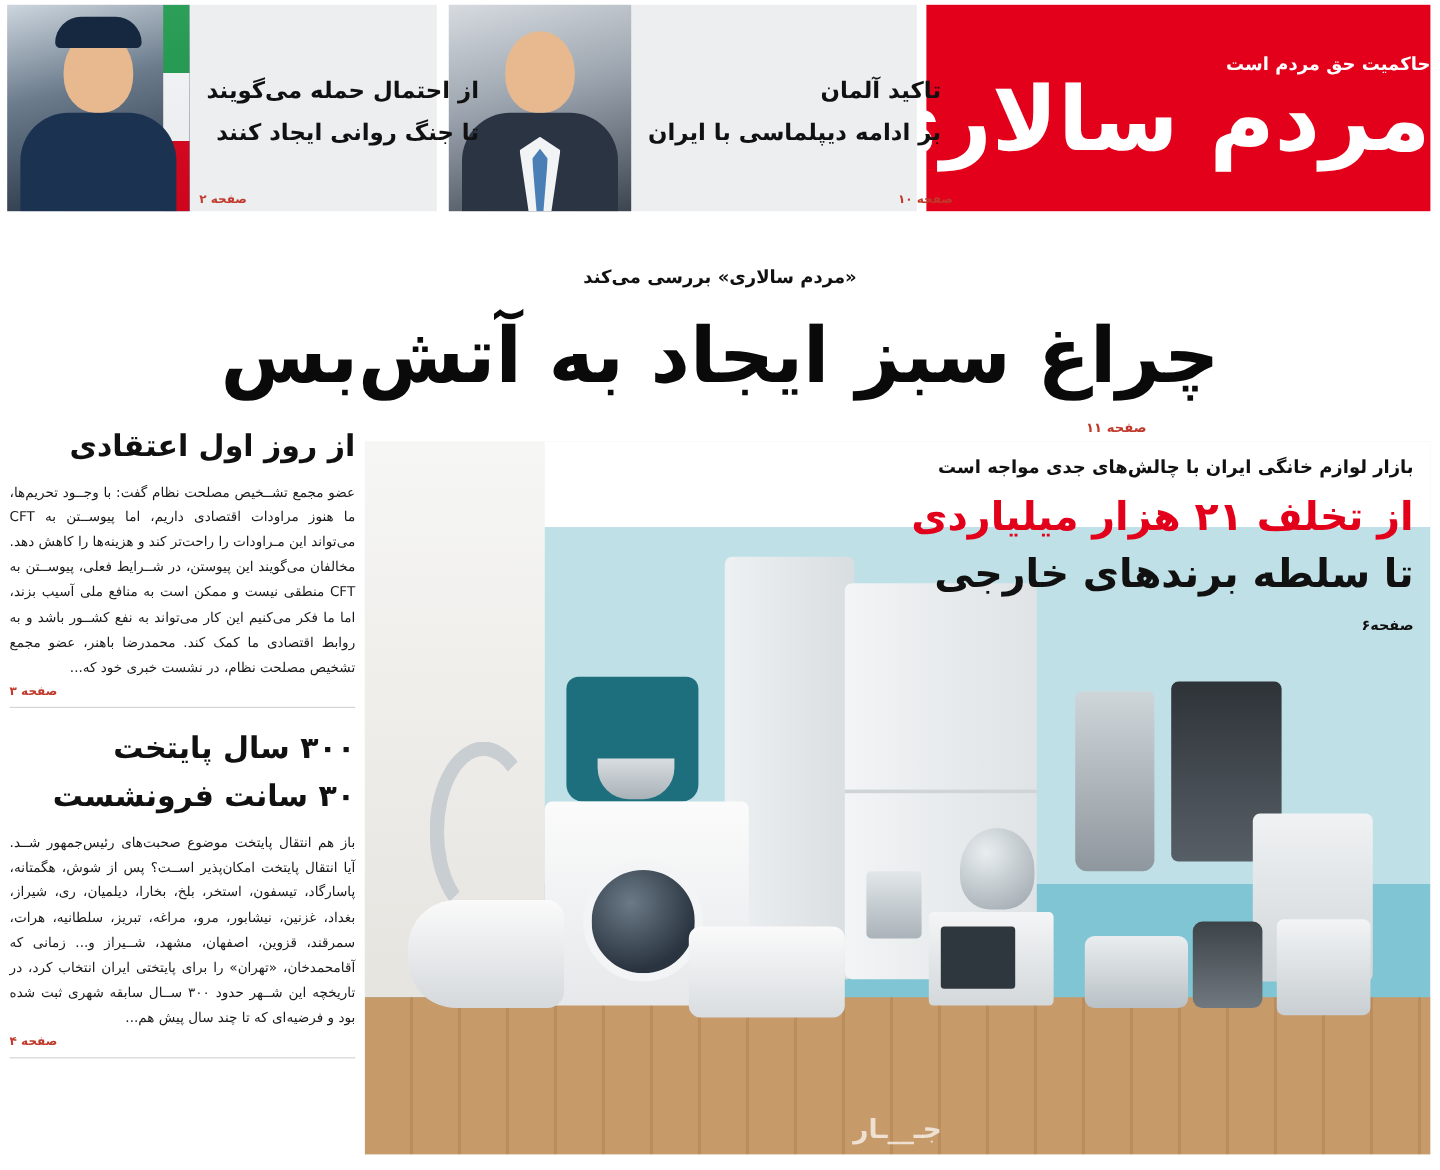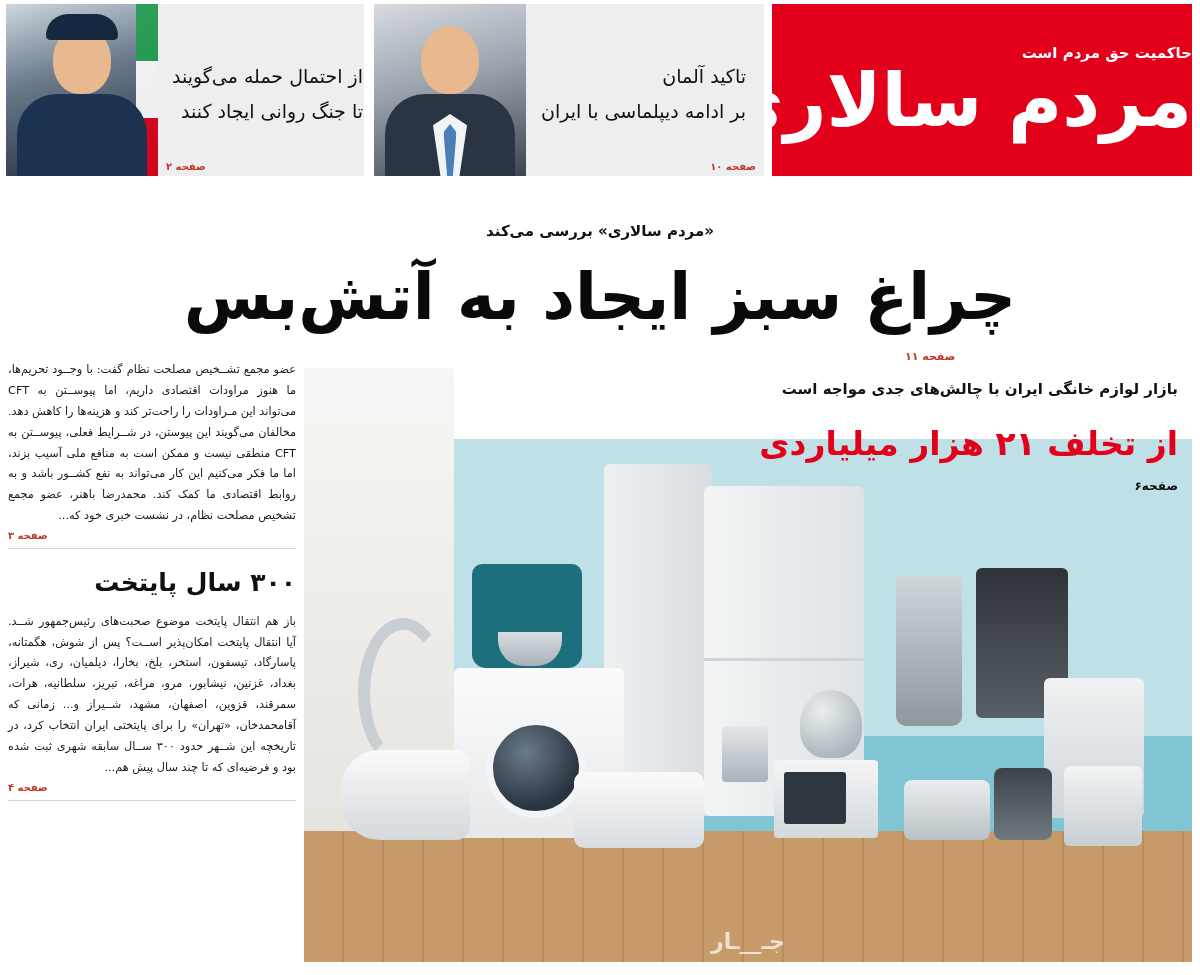--- a/index.html
+++ b/index.html
@@ -85,21 +85,21 @@
     position: absolute; top: 0; right: 0; width: 22px; height: 100%;
     background: linear-gradient(to bottom,#1f9d4d 0 33%,#ffffff 33% 66%,#e2001a 66% 100%);
     opacity: .9;
   }
   .teaser-text {
     flex: 1; padding: 16px 18px 8px 14px;
     display: flex; flex-direction: column; justify-content: center;
     text-align: right; position: relative;
   }
   .teaser-line {
-    font-size: 19px; font-weight: normal; color: #111;
+    font-size: 19px; font-weight: bold; color: #111;
     line-height: 1.85; white-space: nowrap; text-align: right;
   }
   .teaser-page {
     position: absolute; bottom: 4px; right: 8px;
     font-size: 10px; color: #c0392b; font-weight: bold;
   }
   .teaser-2 .teaser-page { right: auto; left: 8px; }
 
   
   .datestrip {
@@ -129,21 +129,21 @@
   }
   .photo-caption-bar {
     position: absolute; top: 0; right: 0; width: 100%;
     padding: 10px 14px 0 14px; text-align: right; z-index: 5;
   }
   .cap-small {
     font-size: 15px; font-weight: bold; color: #111; line-height: 1.5;
   }
   .cap-big1 {
     font-size: 33px; font-weight: bold; color: #e2001a;
-    line-height: 1.45; margin-top: 19px; white-space: nowrap;
+    line-height: 1.45; margin-top: 6px; white-space: nowrap;
   }
   .cap-big2 {
     font-size: 33px; font-weight: bold; color: #111;
     line-height: 1.45; white-space: nowrap;
   }
   .cap-page {
     margin-top: 12px; font-size: 12px; font-weight: bold; color: #111;
   }
   .page-ref-left {
     position: absolute; top: 350px; left: 905px;
@@ -364,34 +364,37 @@
       <div class="appl toaster"></div>
       <div class="appl kettle"></div>
       <div class="appl kettle2"></div>
       <div class="appl grinder"></div>
       <div class="appl espresso"></div>
       <div class="watermark">جـ__ـار</div>
     </div>
     <div class="photo-caption-bar">
       <div class="cap-small">بازار لوازم خانگی ایران با چالش‌های جدی مواجه است</div>
       <div class="cap-big1">از تخلف ۲۱ هزار میلیاردی</div>
+      <div class="cap-big2">تا سلطه برندهای خارجی</div>
       <div class="cap-page">صفحه۶</div>
     </div>
   </div>
 
   <div class="sidecol">
 
     <div class="side-item">
+      <div class="side-title">از روز اول اعتقادی</div>
       <div class="side-body">عضو مجمع تشــخیص مصلحت نظام گفت: با وجــود تحریم‌ها، ما هنوز مراودات اقتصادی داریم، اما پیوســتن به CFT می‌تواند این مـراودات را راحت‌تر کند و هزینه‌ها را کاهش دهد. مخالفان می‌گویند این پیوستن، در شــرایط فعلی، پیوســتن به CFT منطقی نیست و ممکن است به منافع ملی آسیب بزند، اما ما فکر می‌کنیم این کار می‌تواند به نفع کشــور باشد و به روابط اقتصادی ما کمک کند. محمدرضا باهنر، عضو مجمع تشخیص مصلحت نظام، در نشست خبری خود که...</div>
       <div class="side-page">صفحه ۳</div>
       <div class="side-rule"></div>
     </div>
 
     <div class="side-item">
       <div class="side-title">۳۰۰ سال پایتخت</div>
+      <div class="side-title">۳۰ سانت فرونشست</div>
       <div class="side-body">باز هم انتقال پایتخت موضوع صحبت‌های رئیس‌جمهور شــد. آیا انتقال پایتخت امکان‌پذیر اســت؟ پس از شوش، هگمتانه، پاسارگاد، تیسفون، استخر، بلخ، بخارا، دیلمیان، ری، شیراز، بغداد، غزنین، نیشابور، مرو، مراغه، تبریز، سلطانیه، هرات، سمرقند، قزوین، اصفهان، مشهد، شــیراز و... زمانی که آقامحمدخان، «تهران» را برای پایتختی ایران انتخاب کرد، در تاریخچه این شــهر حدود ۳۰۰ ســال سابقه شهری ثبت شده بود و فرضیه‌ای که تا چند سال پیش هم...</div>
       <div class="side-page">صفحه ۴</div>
       <div class="side-rule"></div>
     </div>
 
   </div>
 
 </div>
 
 </body></html>

